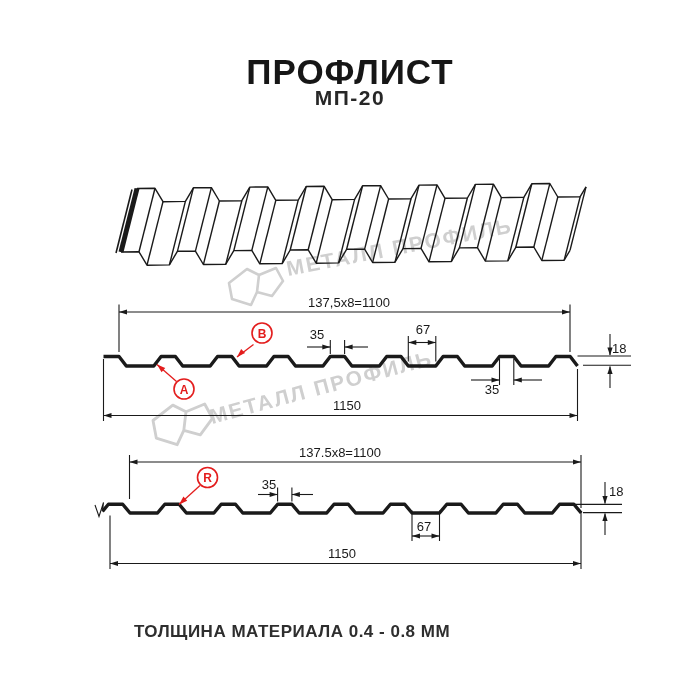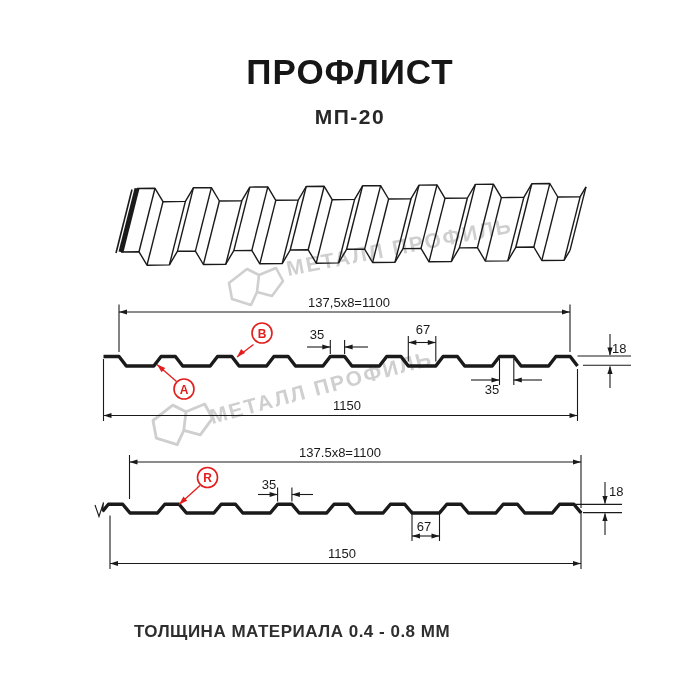--- a/index.html
+++ b/index.html
@@ -1,20 +1,20 @@
 <!DOCTYPE html>
 <html style="--accent-red: #e31d1d; --line-black: #1a1a1a; --watermark-gray: #cfcfcf;"><head>
 <meta charset="utf-8">
 <style>
   html,body{margin:0;padding:0;background:#ffffff;}
   body{width:700px;height:700px;position:relative;overflow:hidden;
        font-family:"Liberation Sans", sans-serif;}
   .hdr{position:absolute;left:0;width:700px;text-align:center;color:#161616;}
   .title{top:52px;font-size:35px;font-weight:700;letter-spacing:1px;}
-  .subtitle{top:105px;font-size:21px;font-weight:600;letter-spacing:1.5px;color:#272727;}
+  .subtitle{top:86px;font-size:21px;font-weight:600;letter-spacing:1.5px;color:#272727;}
   .footer{position:absolute;left:0;width:584px;top:622px;text-align:center;
           font-size:17px;font-weight:600;letter-spacing:.5px;color:#2e2e2e;}
   svg{position:absolute;left:0;top:0;}
   .thick{fill:none;stroke:var(--line-black);stroke-width:3.4;stroke-linejoin:round;}
   .thin{stroke:var(--line-black);stroke-width:1.1;fill:none;}
   .arr{fill:var(--line-black);stroke:none;}
   .redline{stroke:var(--accent-red);stroke-width:1.3;}
   .redarr{fill:var(--accent-red);}
   .m-circle{fill:none;stroke:var(--accent-red);stroke-width:1.6;}
   .m-letter{fill:var(--accent-red);font-size:12px;font-weight:700;text-anchor:middle;}

